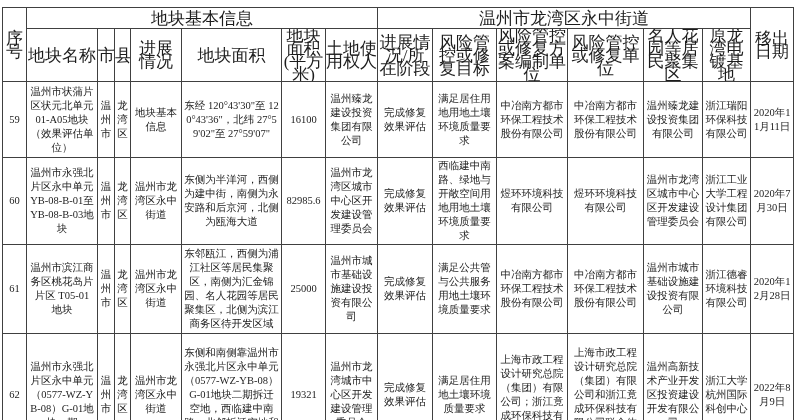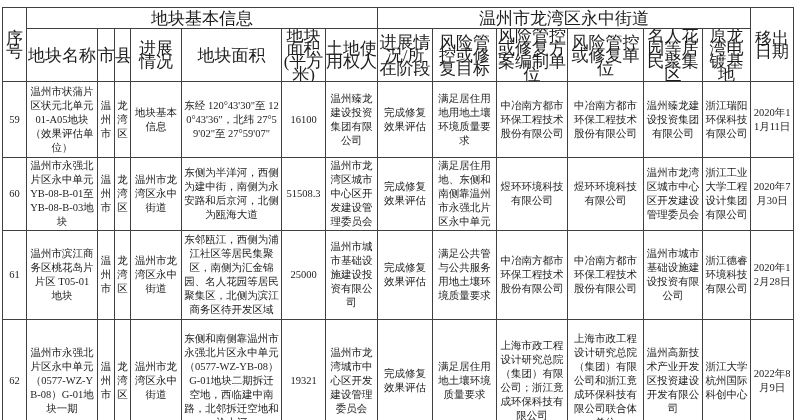--- a/index.html
+++ b/index.html
@@ -121,24 +121,24 @@
       <td>浙江瑞阳环保科技有限公司</td>
       <td>2020年11月11日</td>
     </tr>
     <tr class="r1">
       <td>60</td>
       <td>温州市永强北片区永中单元YB-08-B-01至YB-08-B-03地块</td>
       <td>温州市</td>
       <td>龙湾区</td>
       <td>温州市龙湾区永中街道</td>
       <td>东侧为半洋河，西侧为建中街，南侧为永安路和后京河，北侧为瓯海大道</td>
-      <td>51508.3</td>
+      <td>82985.6</td>
       <td>温州市龙湾区城市中心区开发建设管理委员会</td>
       <td>完成修复效果评估</td>
-      <td>满足居住用地、东侧和南侧靠温州市永强北片区永中单元</td>
+      <td>西临建中南路、绿地与开敞空间用地用地土壤环境质量要求</td>
       <td>煜环环境科技有限公司</td>
       <td>煜环环境科技有限公司</td>
       <td>温州市龙湾区城市中心区开发建设管理委员会</td>
       <td>浙江工业大学工程设计集团有限公司</td>
       <td>2020年7月30日</td>
     </tr>
     <tr class="r2">
       <td>61</td>
       <td>温州市滨江商务区桃花岛片片区 T05-01 地块</td>
       <td>温州市</td>

